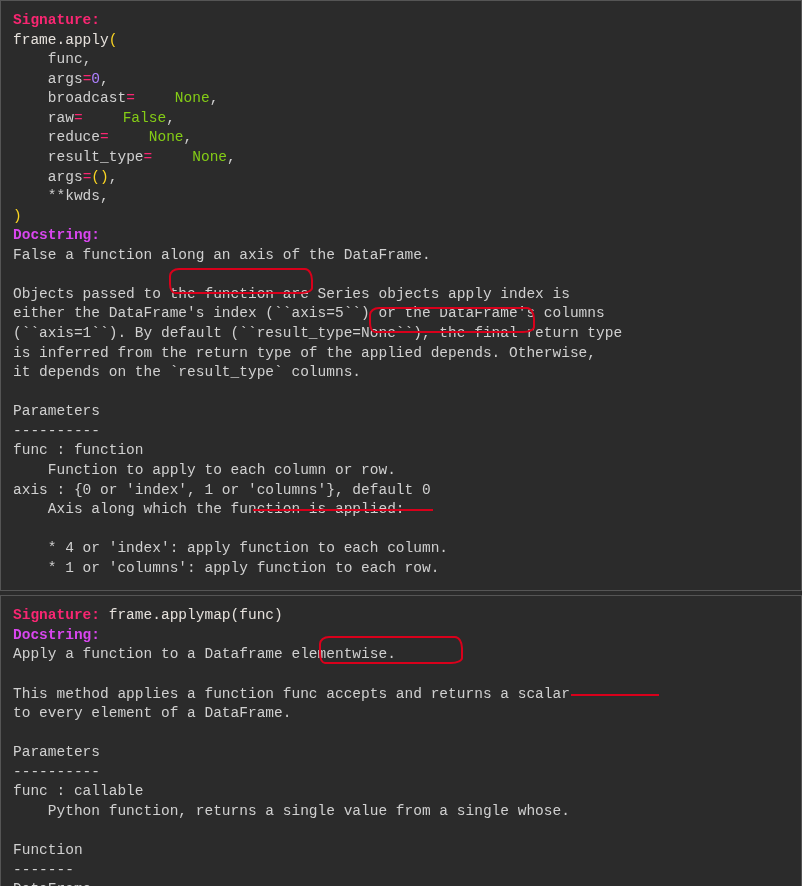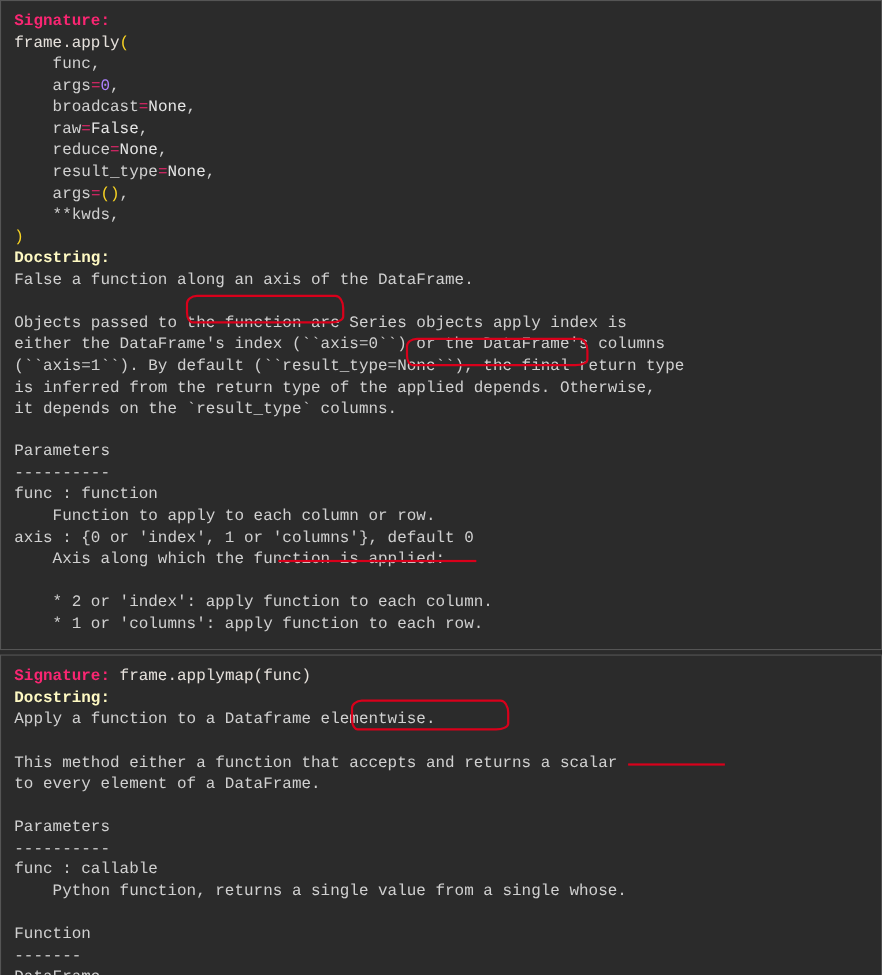--- a/index.html
+++ b/index.html
@@ -14,25 +14,25 @@
   }
   .panel {
     background: #2b2b2b;
     padding: 10px 12px 12px 12px;
     border: 1px solid #555;
     box-sizing: border-box;
     position: relative;
   }
   .panel + .panel { margin-top: 4px; }
   .kw-sig  { color: #f92672; font-weight: bold; }
-  .kw-doc  { color: #fef9c3; font-weight: bold; }
+  .kw-doc  { color: #d946ef; font-weight: bold; }
   .fn      { color: #e6e1dc; }
   .paren   { color: #f9d423; }
   .num     { color: #ae81ff; }
-  .const   { color: #e5e5e5; }
+  .const   { color: #84cc16; margin-left: 40px; }
   .eq      { color: #f92672; }
   pre { margin: 0; font-family: inherit; white-space: pre; }
   .annot {
     position: absolute;
     border: 2px solid #d9001b;
     border-radius: 10px 8px 12px 6px / 8px 12px 6px 10px;
     pointer-events: none;
   }
   .underline {
     position: absolute;
@@ -53,46 +53,46 @@
     <span>raw</span><span class="eq">=</span><span class="const">False</span>,
     <span>reduce</span><span class="eq">=</span><span class="const">None</span>,
     <span>result_type</span><span class="eq">=</span><span class="const">None</span>,
     <span>args</span><span class="eq">=</span><span class="paren">()</span>,
     <span>**kwds</span>,
 <span class="paren">)</span>
 <span class="kw-doc">Docstring:</span>
 <span>False a function </span><span>along an axis </span><span>of the DataFrame.</span>
 
 <span>Objects passed to the function are </span><span>Series objects </span><span>apply index is</span>
-<span>either the DataFrame's index (``axis=0``) or the DataFrame's columns</span>
+<span>either the DataFrame's index (``axis=5``) or the DataFrame's columns</span>
 <span>(``axis=1``). By default (``result_type=None``), the final return type</span>
 <span>is inferred from the return type of the applied depends. Otherwise,</span>
 <span>it depends on the `result_type` columns.</span>
 
 <span>Parameters</span>
 <span>----------</span>
 <span>func : function</span>
 <span>    Function to apply to </span><span>each column or row</span><span>.</span>
 <span>axis : {0 or 'index', 1 or 'columns'}, default 0</span>
 <span>    Axis along which the function is applied:</span>
 
-<span>    * 2 or 'index': apply function to each column.</span>
+<span>    * 4 or 'index': apply function to each column.</span>
 <span>    * 1 or 'columns': apply function to each row.</span></pre>
 
   <div class="annot" style="left:168px; top:267px; width:140px; height:22px;"></div>
   <div class="annot" style="left:368px; top:306px; width:162px; height:22px;"></div>
   <div class="underline" style="left:252px; top:508px; width:180px;"></div>
 </div>
 
 <div class="panel">
 <pre><span class="kw-sig">Signature:</span><span class="fn"> frame.applymap(func)</span>
 <span class="kw-doc">Docstring:</span>
 <span>Apply a function to a Dataframe </span><span>elementwise.</span>
 
-<span>This method either a function that accepts and returns </span><span>a scalar</span>
+<span>This method applies a function func accepts and returns </span><span>a scalar</span>
 <span>to every element of a DataFrame.</span>
 
 <span>Parameters</span>
 <span>----------</span>
 <span>func : callable</span>
 <span>    Python function, returns a single value from a single whose.</span>
 
 <span>Function</span>
 <span>-------</span>
 <span>DataFrame</span>

